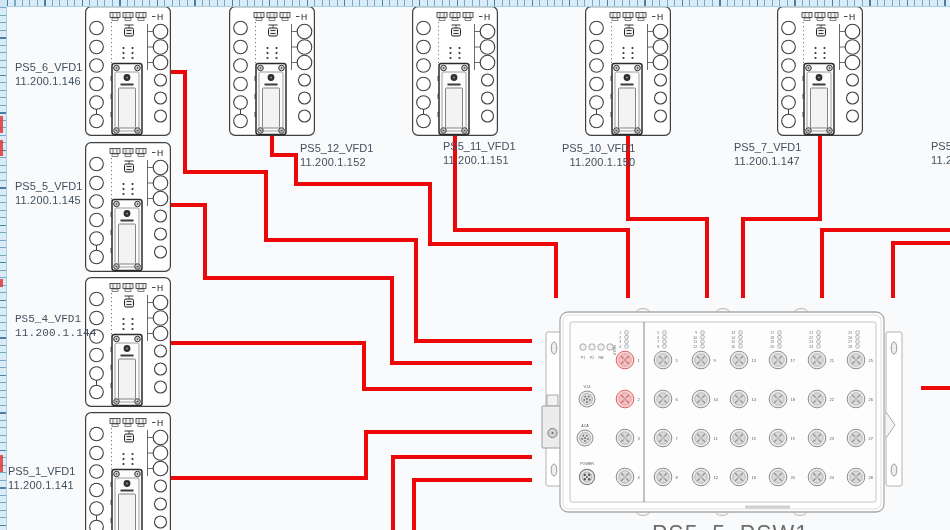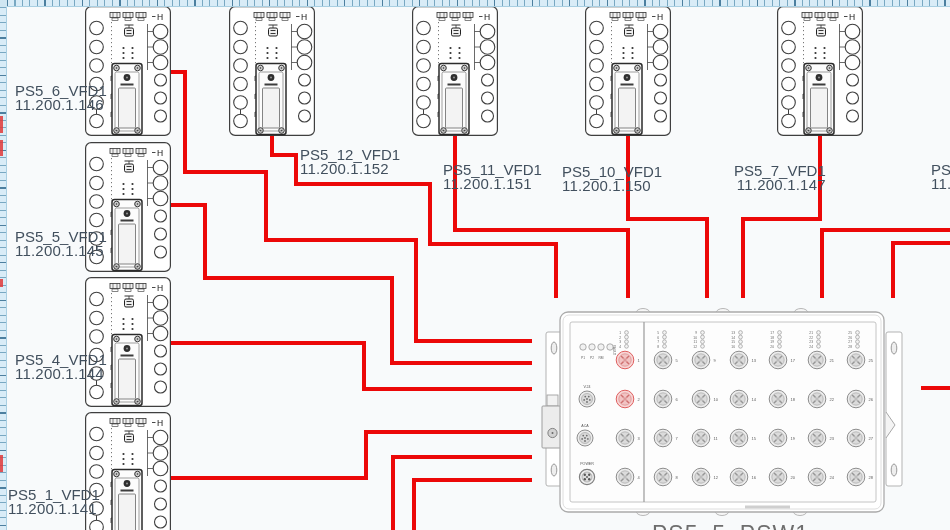--- a/index.html
+++ b/index.html
@@ -19,21 +19,21 @@
     position:absolute;left:0;top:0;width:7px;height:530px;
     background-color:#d9ecf7;border-right:1px solid #a9cfe2;box-sizing:border-box;
     background-image:
       repeating-linear-gradient(to bottom,#4c7f9f 0 1px,transparent 1px 37.5px),
       repeating-linear-gradient(to bottom,#79a8c2 0 1px,transparent 1px 7.5px);
   }
   #ruler-corner{position:absolute;left:0;top:0;width:7px;height:7px;background:#cfe6f2;}
   .ruler-marker{position:absolute;left:0;width:3px;background:#e03a3a;opacity:.85;}
   
   #wire-layer,#device-layer{position:absolute;left:0;top:0;}
-  .dev-label{position:absolute;font-size:15px;line-height:14px;white-space:nowrap;margin-top:24px;}
+  .dev-label{position:absolute;font-size:11px;line-height:14px;white-space:nowrap;}
   .dev-label .l2{letter-spacing:0.2px;}
   #switch-name-label{
     position:absolute;left:652px;top:521px;font-size:23px;letter-spacing:1px;
     color:#6e6e6e;white-space:nowrap;
   }
   svg{display:block;}
   text{font-family:"Liberation Sans",sans-serif;}
 </style>
 </head>
 <body>
@@ -184,21 +184,21 @@
         <line x1="62.5" y1="25.5" x2="68" y2="25.5" stroke="#444" stroke-width="0.8"></line>
         <circle cx="75.5" cy="25.5" r="7.3" fill="#fff" stroke="#3f3f3f" stroke-width="1.1"></circle>
         <line x1="62.5" y1="41" x2="68" y2="41" stroke="#444" stroke-width="0.8"></line>
         <circle cx="75.5" cy="41" r="7.3" fill="#fff" stroke="#3f3f3f" stroke-width="1.1"></circle>
         <line x1="62.5" y1="56.5" x2="68" y2="56.5" stroke="#444" stroke-width="0.8"></line>
         <circle cx="75.5" cy="56.5" r="7.3" fill="#fff" stroke="#3f3f3f" stroke-width="1.1"></circle>
         <circle cx="75.5" cy="74" r="6" fill="#fff" stroke="#3f3f3f" stroke-width="1.1"></circle>
         <circle cx="75.5" cy="92" r="6" fill="#fff" stroke="#3f3f3f" stroke-width="1.1"></circle>
         <circle cx="75.5" cy="110" r="6" fill="#fff" stroke="#3f3f3f" stroke-width="1.1"></circle>
       </svg>
-      <div class="dev-label" style="left: 15px; top: 206px; color: rgb(66, 80, 94);">
+      <div class="dev-label" style="left: 15px; top: 179px; color: rgb(66, 80, 94);">
         <div>PS5_5_VFD1</div>
         <div class="l2">11.200.1.145</div>
       </div>
       <svg width="86" height="130" viewBox="0 0 86 130" style="position: absolute; left: 85px; top: 277px;">
         <rect x="0.6" y="0.6" width="84.8" height="128.8" rx="5.5" fill="#ffffff" stroke="#3f3f3f" stroke-width="1.2"></rect>
         <rect x="25" y="6.5" width="10" height="5" fill="#f0f0f0" stroke="#333" stroke-width="0.8"></rect>
         <line x1="28" y1="6.5" x2="28" y2="11.5" stroke="#333" stroke-width="0.6"></line>
         <line x1="32" y1="6.5" x2="32" y2="11.5" stroke="#333" stroke-width="0.6"></line>
         <rect x="27" y="12" width="6" height="2.5" fill="#fff" stroke="#333" stroke-width="0.6"></rect>
         <rect x="38" y="6.5" width="10" height="5" fill="#f0f0f0" stroke="#333" stroke-width="0.8"></rect>
@@ -254,21 +254,21 @@
         <line x1="62.5" y1="25.5" x2="68" y2="25.5" stroke="#444" stroke-width="0.8"></line>
         <circle cx="75.5" cy="25.5" r="7.3" fill="#fff" stroke="#3f3f3f" stroke-width="1.1"></circle>
         <line x1="62.5" y1="41" x2="68" y2="41" stroke="#444" stroke-width="0.8"></line>
         <circle cx="75.5" cy="41" r="7.3" fill="#fff" stroke="#3f3f3f" stroke-width="1.1"></circle>
         <line x1="62.5" y1="56.5" x2="68" y2="56.5" stroke="#444" stroke-width="0.8"></line>
         <circle cx="75.5" cy="56.5" r="7.3" fill="#fff" stroke="#3f3f3f" stroke-width="1.1"></circle>
         <circle cx="75.5" cy="74" r="6" fill="#fff" stroke="#3f3f3f" stroke-width="1.1"></circle>
         <circle cx="75.5" cy="92" r="6" fill="#fff" stroke="#3f3f3f" stroke-width="1.1"></circle>
         <circle cx="75.5" cy="110" r="6" fill="#fff" stroke="#3f3f3f" stroke-width="1.1"></circle>
       </svg>
-      <div class="dev-label" style="left: 15px; top: 329px; color: rgb(66, 80, 94);">
+      <div class="dev-label" style="left: 15px; top: 312px; color: rgb(66, 80, 94); font-family: Liberation Mono, monospace;">
         <div>PS5_4_VFD1</div>
         <div class="l2">11.200.1.144</div>
       </div>
       <svg width="86" height="130" viewBox="0 0 86 130" style="position: absolute; left: 85px; top: 412px;">
         <rect x="0.6" y="0.6" width="84.8" height="128.8" rx="5.5" fill="#ffffff" stroke="#3f3f3f" stroke-width="1.2"></rect>
         <rect x="25" y="6.5" width="10" height="5" fill="#f0f0f0" stroke="#333" stroke-width="0.8"></rect>
         <line x1="28" y1="6.5" x2="28" y2="11.5" stroke="#333" stroke-width="0.6"></line>
         <line x1="32" y1="6.5" x2="32" y2="11.5" stroke="#333" stroke-width="0.6"></line>
         <rect x="27" y="12" width="6" height="2.5" fill="#fff" stroke="#333" stroke-width="0.6"></rect>
         <rect x="38" y="6.5" width="10" height="5" fill="#f0f0f0" stroke="#333" stroke-width="0.8"></rect>
@@ -394,21 +394,21 @@
         <line x1="62.5" y1="25.5" x2="68" y2="25.5" stroke="#444" stroke-width="0.8"></line>
         <circle cx="75.5" cy="25.5" r="7.3" fill="#fff" stroke="#3f3f3f" stroke-width="1.1"></circle>
         <line x1="62.5" y1="41" x2="68" y2="41" stroke="#444" stroke-width="0.8"></line>
         <circle cx="75.5" cy="41" r="7.3" fill="#fff" stroke="#3f3f3f" stroke-width="1.1"></circle>
         <line x1="62.5" y1="56.5" x2="68" y2="56.5" stroke="#444" stroke-width="0.8"></line>
         <circle cx="75.5" cy="56.5" r="7.3" fill="#fff" stroke="#3f3f3f" stroke-width="1.1"></circle>
         <circle cx="75.5" cy="74" r="6" fill="#fff" stroke="#3f3f3f" stroke-width="1.1"></circle>
         <circle cx="75.5" cy="92" r="6" fill="#fff" stroke="#3f3f3f" stroke-width="1.1"></circle>
         <circle cx="75.5" cy="110" r="6" fill="#fff" stroke="#3f3f3f" stroke-width="1.1"></circle>
       </svg>
-      <div class="dev-label" style="left: 300px; top: 124px; color: rgb(66, 80, 94);">
+      <div class="dev-label" style="left: 300px; top: 141px; color: rgb(66, 80, 94);">
         <div>PS5_12_VFD1</div>
         <div class="l2">11.200.1.152</div>
       </div>
       <svg width="86" height="130" viewBox="0 0 86 130" style="position: absolute; left: 412px; top: 6px;">
         <rect x="0.6" y="0.6" width="84.8" height="128.8" rx="5.5" fill="#ffffff" stroke="#3f3f3f" stroke-width="1.2"></rect>
         <rect x="25" y="6.5" width="10" height="5" fill="#f0f0f0" stroke="#333" stroke-width="0.8"></rect>
         <line x1="28" y1="6.5" x2="28" y2="11.5" stroke="#333" stroke-width="0.6"></line>
         <line x1="32" y1="6.5" x2="32" y2="11.5" stroke="#333" stroke-width="0.6"></line>
         <rect x="27" y="12" width="6" height="2.5" fill="#fff" stroke="#333" stroke-width="0.6"></rect>
         <rect x="38" y="6.5" width="10" height="5" fill="#f0f0f0" stroke="#333" stroke-width="0.8"></rect>
@@ -534,21 +534,21 @@
         <line x1="62.5" y1="25.5" x2="68" y2="25.5" stroke="#444" stroke-width="0.8"></line>
         <circle cx="75.5" cy="25.5" r="7.3" fill="#fff" stroke="#3f3f3f" stroke-width="1.1"></circle>
         <line x1="62.5" y1="41" x2="68" y2="41" stroke="#444" stroke-width="0.8"></line>
         <circle cx="75.5" cy="41" r="7.3" fill="#fff" stroke="#3f3f3f" stroke-width="1.1"></circle>
         <line x1="62.5" y1="56.5" x2="68" y2="56.5" stroke="#444" stroke-width="0.8"></line>
         <circle cx="75.5" cy="56.5" r="7.3" fill="#fff" stroke="#3f3f3f" stroke-width="1.1"></circle>
         <circle cx="75.5" cy="74" r="6" fill="#fff" stroke="#3f3f3f" stroke-width="1.1"></circle>
         <circle cx="75.5" cy="92" r="6" fill="#fff" stroke="#3f3f3f" stroke-width="1.1"></circle>
         <circle cx="75.5" cy="110" r="6" fill="#fff" stroke="#3f3f3f" stroke-width="1.1"></circle>
       </svg>
-      <div class="dev-label" style="left: 562px; top: 141px; color: rgb(66, 80, 94);">
+      <div class="dev-label" style="left: 562px; top: 141px; color: rgb(66, 80, 94); text-align: right;">
         <div>PS5_10_VFD1</div>
         <div class="l2">11.200.1.150</div>
       </div>
       <svg width="86" height="130" viewBox="0 0 86 130" style="position: absolute; left: 777px; top: 6px;">
         <rect x="0.6" y="0.6" width="84.8" height="128.8" rx="5.5" fill="#ffffff" stroke="#3f3f3f" stroke-width="1.2"></rect>
         <rect x="25" y="6.5" width="10" height="5" fill="#f0f0f0" stroke="#333" stroke-width="0.8"></rect>
         <line x1="28" y1="6.5" x2="28" y2="11.5" stroke="#333" stroke-width="0.6"></line>
         <line x1="32" y1="6.5" x2="32" y2="11.5" stroke="#333" stroke-width="0.6"></line>
         <rect x="27" y="12" width="6" height="2.5" fill="#fff" stroke="#333" stroke-width="0.6"></rect>
         <rect x="38" y="6.5" width="10" height="5" fill="#f0f0f0" stroke="#333" stroke-width="0.8"></rect>
@@ -604,21 +604,21 @@
         <line x1="62.5" y1="25.5" x2="68" y2="25.5" stroke="#444" stroke-width="0.8"></line>
         <circle cx="75.5" cy="25.5" r="7.3" fill="#fff" stroke="#3f3f3f" stroke-width="1.1"></circle>
         <line x1="62.5" y1="41" x2="68" y2="41" stroke="#444" stroke-width="0.8"></line>
         <circle cx="75.5" cy="41" r="7.3" fill="#fff" stroke="#3f3f3f" stroke-width="1.1"></circle>
         <line x1="62.5" y1="56.5" x2="68" y2="56.5" stroke="#444" stroke-width="0.8"></line>
         <circle cx="75.5" cy="56.5" r="7.3" fill="#fff" stroke="#3f3f3f" stroke-width="1.1"></circle>
         <circle cx="75.5" cy="74" r="6" fill="#fff" stroke="#3f3f3f" stroke-width="1.1"></circle>
         <circle cx="75.5" cy="92" r="6" fill="#fff" stroke="#3f3f3f" stroke-width="1.1"></circle>
         <circle cx="75.5" cy="110" r="6" fill="#fff" stroke="#3f3f3f" stroke-width="1.1"></circle>
       </svg>
-      <div class="dev-label" style="left: 734px; top: 140px; color: rgb(66, 80, 94); text-align: right;">
+      <div class="dev-label" style="left: 734px; top: 140px; color: rgb(66, 80, 94);">
         <div>PS5_7_VFD1</div>
         <div class="l2">11.200.1.147</div>
       </div>
       <div class="dev-label" style="left: 931px; top: 139px; color: rgb(66, 80, 94);">
         <div>PS5_8</div>
         <div class="l2">11.200.1</div>
       </div>
       <svg width="370" height="226" viewBox="0 0 370 226" style="position: absolute; left: 540px; top: 296px;">
         <ellipse cx="103" cy="17" rx="7" ry="4.5" fill="#f7f7f7" stroke="#b8b8b8" stroke-width="1"></ellipse>
         <ellipse cx="183" cy="17" rx="7" ry="4.5" fill="#f7f7f7" stroke="#b8b8b8" stroke-width="1"></ellipse>

